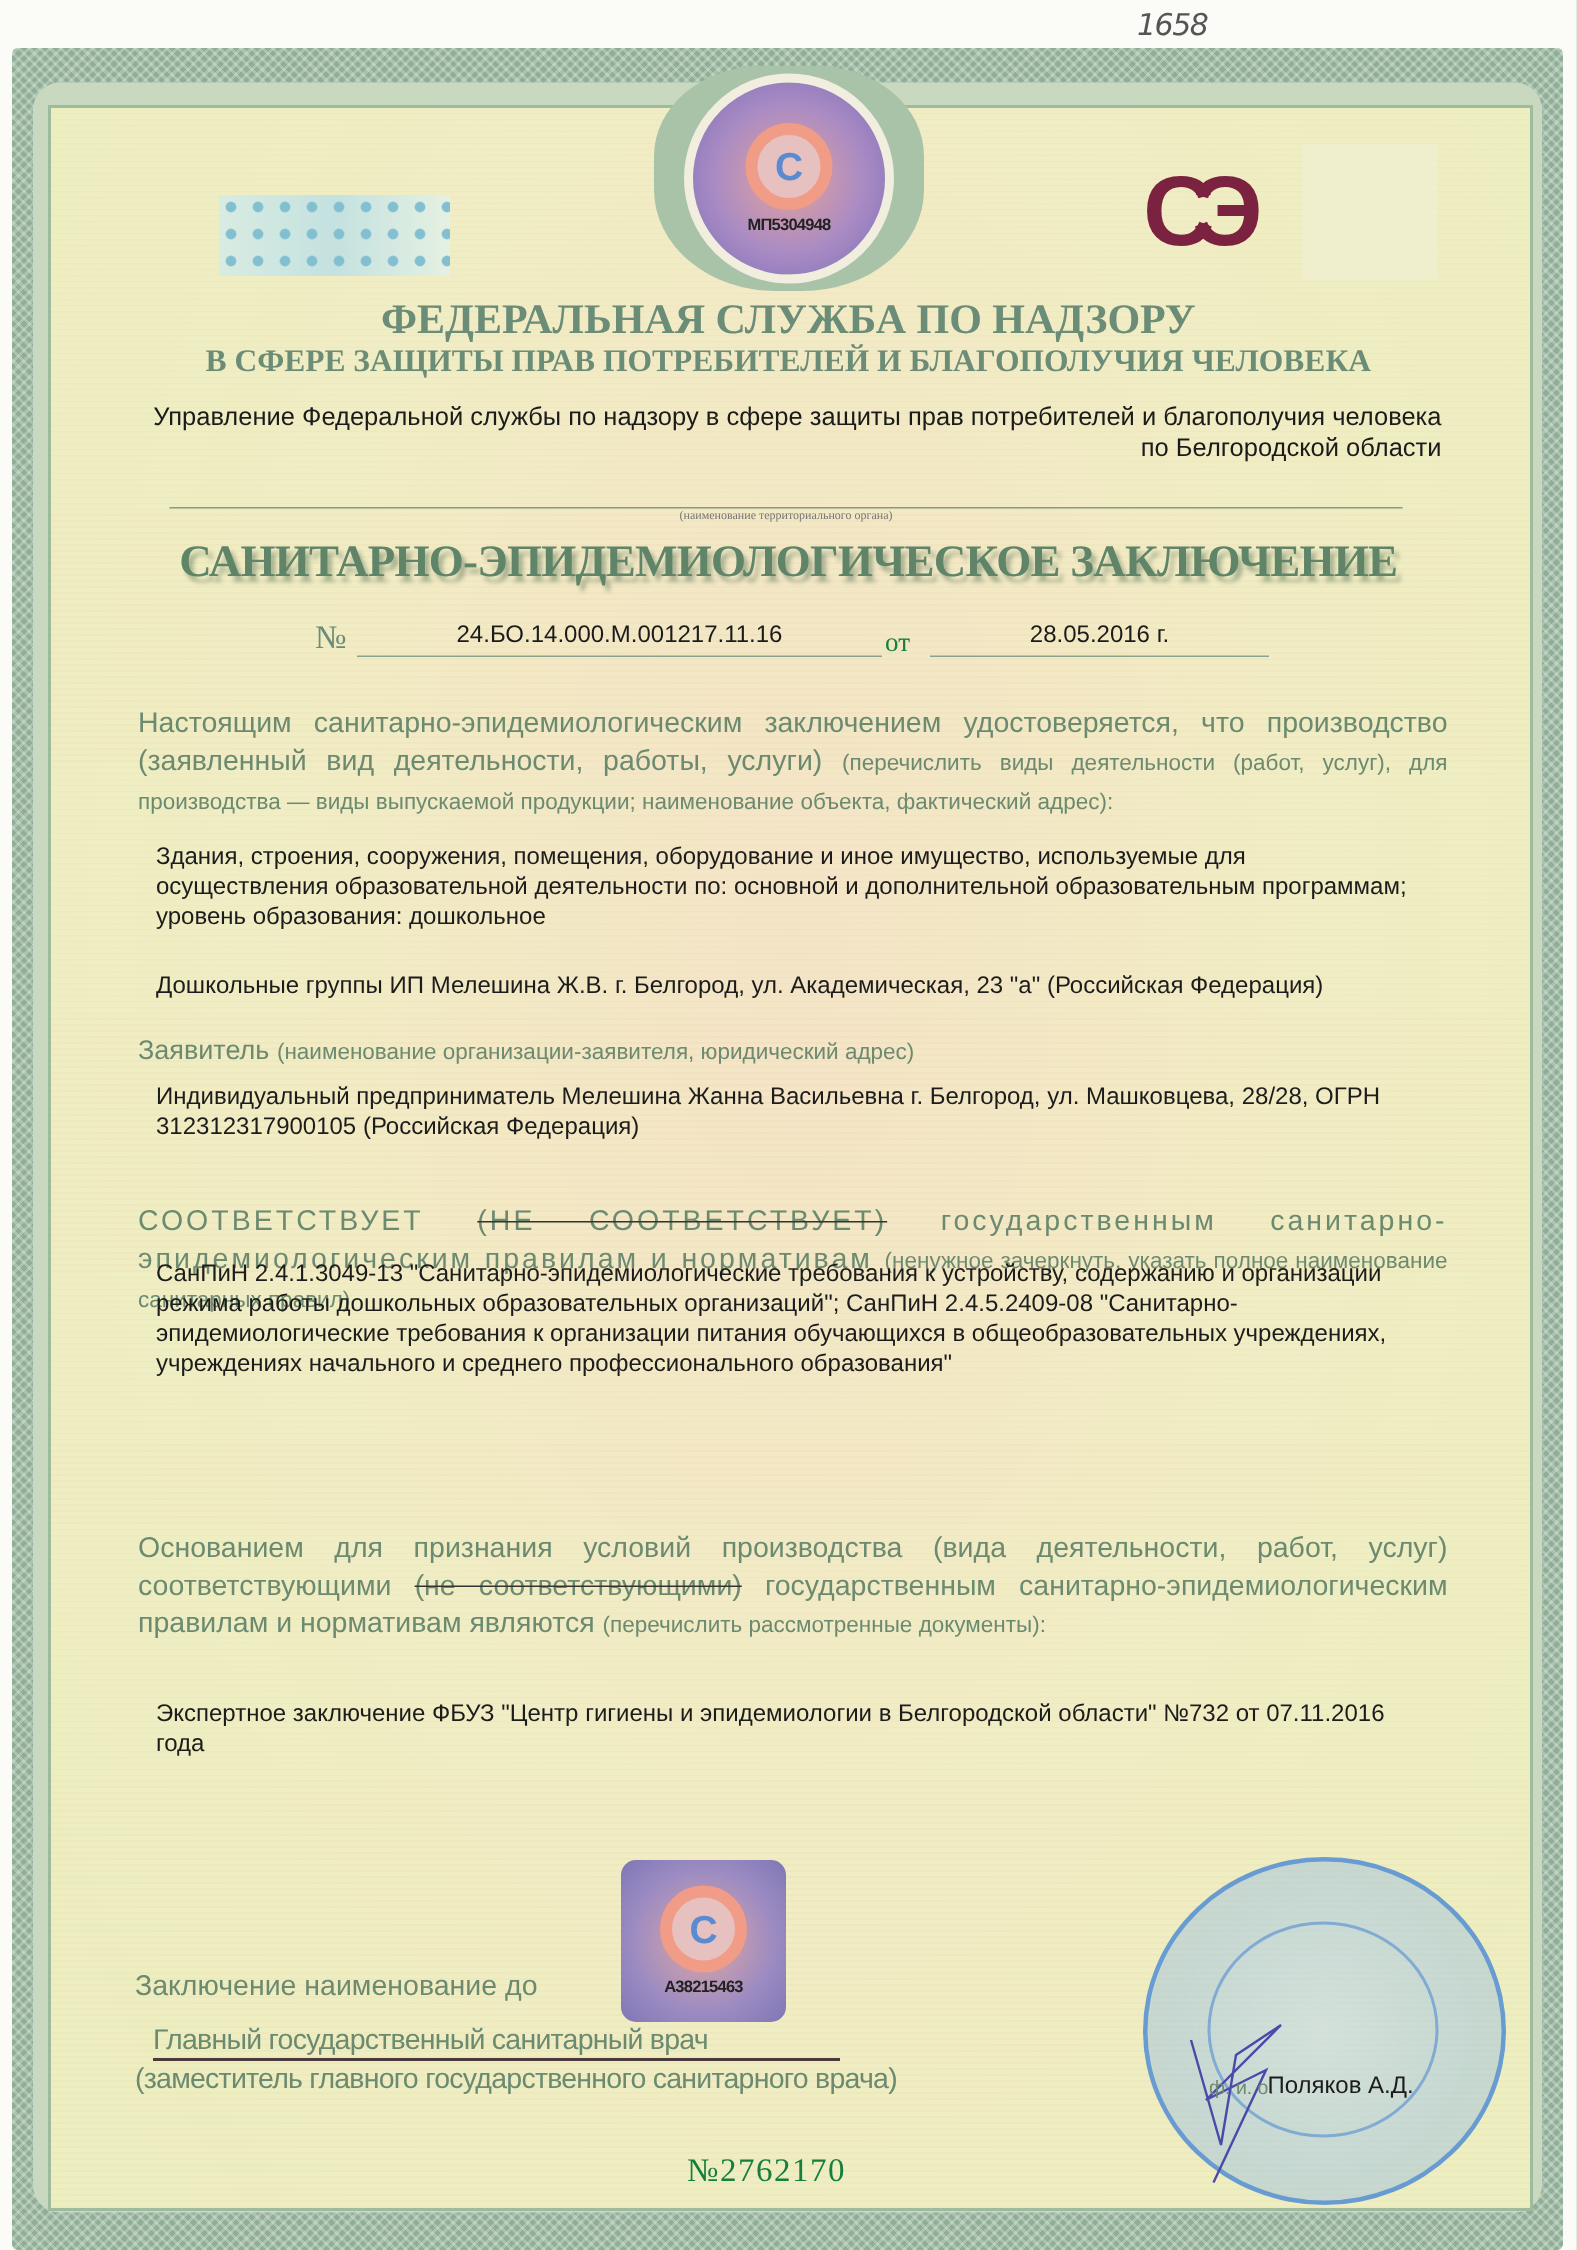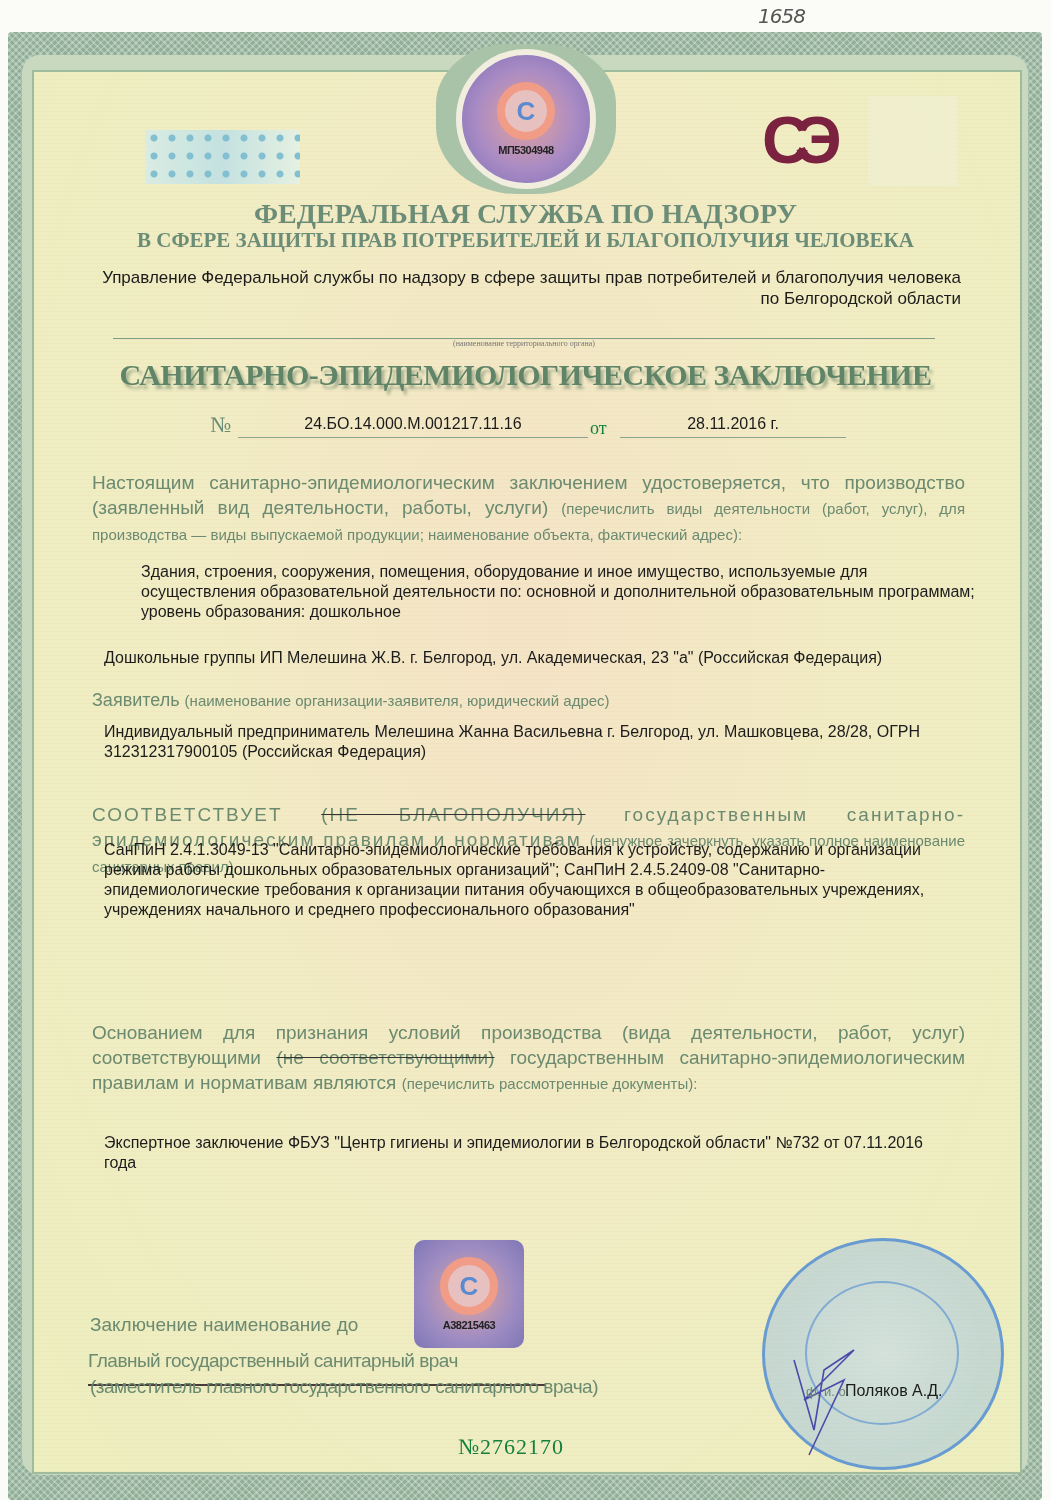--- a/index.html
+++ b/index.html
@@ -126,22 +126,22 @@
     position: absolute; left: 90px; top: 1314px; font-size: 19px; color: #6b8a70;
   }
   .holo-bottom {
     position: absolute; left: 414px; top: 1240px; width: 110px; height: 108px;
     border-radius: 10px;
     background: radial-gradient(circle, #e3a7a0 0%, #9d8cc2 60%, #7f76b6 100%);
     display: flex; flex-direction: column; align-items: center; justify-content: center;
   }
   .holo-bottom .hologo { width: 58px; height: 58px; }
   .chief-title {
-    position: absolute; left: 88px; top: 1350px; font-size: 19px; color: #6b8a70;
-    border-bottom: 2px solid #4a3a3a; padding-bottom: 12px; width: 458px; letter-spacing: -0.5px;
+    position: absolute; left: 102px; top: 1350px; font-size: 19px; color: #6b8a70;
+    border-bottom: 2px solid #4a3a3a; padding-bottom: 0; width: 458px; letter-spacing: -0.5px;
   }
   .deputy-title {
     position: absolute; left: 90px; top: 1376px; font-size: 19px; color: #6b8a70; letter-spacing: -0.5px;
   }
   .stamp {
     position: absolute; left: 762px; top: 1238px; width: 236px; height: 226px;
     border-radius: 50%;
     border: 3px solid rgba(80,140,210,0.8);
     background: radial-gradient(circle, rgba(190,215,240,0.55) 0%, rgba(150,190,230,0.45) 60%, rgba(120,170,220,0.3) 100%);
   }
@@ -192,39 +192,39 @@
 <div class="dept-caption">(наименование территориального органа)</div>
 
 <div class="doc-title">САНИТАРНО-ЭПИДЕМИОЛОГИЧЕСКОЕ ЗАКЛЮЧЕНИЕ</div>
 
 <div class="num-row">
   <span class="num-sign">№</span>
   <div class="num-line" style="left:28px;width:350px;"></div>
   <span class="num-val" style="left:28px;width:350px;">24.БО.14.000.М.001217.11.16</span>
   <span class="ot-label">от</span>
   <div class="num-line" style="left:410px;width:226px;"></div>
-  <span class="num-val" style="left:410px;width:226px;">28.11.2016 г.</span>
+  <span class="num-val" style="left:410px;width:226px;">28.05.2016 г.</span>
 </div>
 
 <div class="para" style="top:470px;">
   <span>Настоящим санитарно-эпидемиологическим заключением удостоверяется, что производство (заявленный вид деятельности, работы, услуги)</span>
   <span class="small">(перечислить виды деятельности (работ, услуг), для производства — виды выпускаемой продукции; наименование объекта, фактический адрес):</span>
 </div>
-<div class="filled" style="top:562px;margin-left:37px;">Здания, строения, сооружения, помещения, оборудование и иное имущество, используемые для осуществления образовательной деятельности по: основной и дополнительной образовательным программам; уровень образования: дошкольное</div>
+<div class="filled" style="top:562px;">Здания, строения, сооружения, помещения, оборудование и иное имущество, используемые для осуществления образовательной деятельности по: основной и дополнительной образовательным программам; уровень образования: дошкольное</div>
 <div class="filled" style="top:648px;">Дошкольные группы ИП Мелешина Ж.В. г. Белгород, ул. Академическая, 23 "а" (Российская Федерация)</div>
 
 <div class="label-green" style="top:690px;">
   <span>Заявитель</span>
   <span class="small">(наименование организации-заявителя, юридический адрес)</span>
 </div>
 <div class="filled" style="top:722px;">Индивидуальный предприниматель Мелешина Жанна Васильевна г. Белгород, ул. Машковцева, 28/28, ОГРН 312312317900105 (Российская Федерация)</div>
 
 <div class="para spaced" style="top:802px;">
   <span>СООТВЕТСТВУЕТ</span>
-  <span class="strike">(НЕ БЛАГОПОЛУЧИЯ)</span>
+  <span class="strike">(НЕ СООТВЕТСТВУЕТ)</span>
   <span>государственным санитарно-эпидемиологическим правилам и нормативам</span>
   <span class="small" style="letter-spacing:0;">(ненужное зачеркнуть, указать полное наименование санитарных правил)</span>
 </div>
 <div class="filled" style="top:840px;">СанПиН 2.4.1.3049-13 "Санитарно-эпидемиологические требования к устройству, содержанию и организации режима работы дошкольных образовательных организаций"; СанПиН 2.4.5.2409-08 "Санитарно-эпидемиологические требования к организации питания обучающихся в общеобразовательных учреждениях, учреждениях начального и среднего профессионального образования"</div>
 
 <div class="para" style="top:1020px;">
   <span>Основанием для признания условий производства (вида деятельности, работ, услуг) соответствующими</span>
   <span class="strike">(не соответствующими)</span>
   <span>государственным санитарно-эпидемиологическим правилам и нормативам являются</span>
   <span class="small">(перечислить рассмотренные документы):</span>

